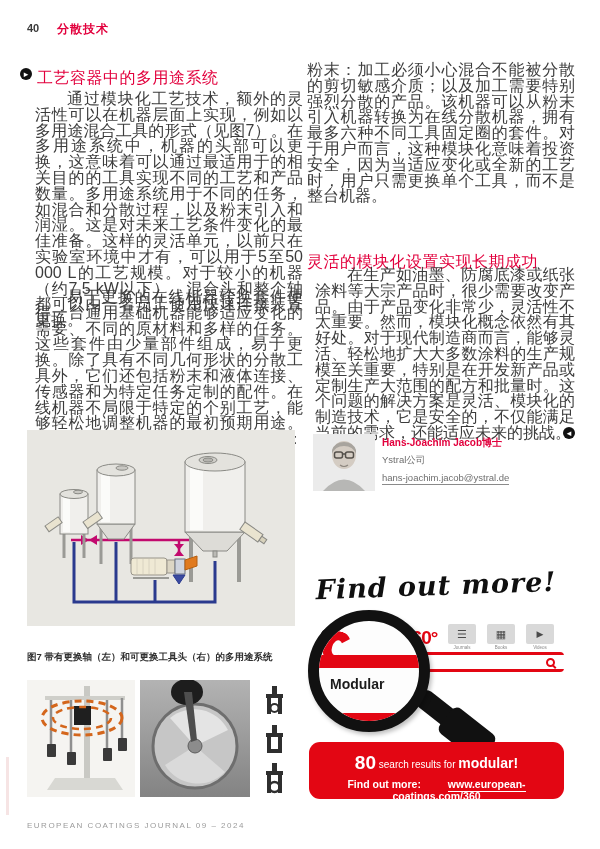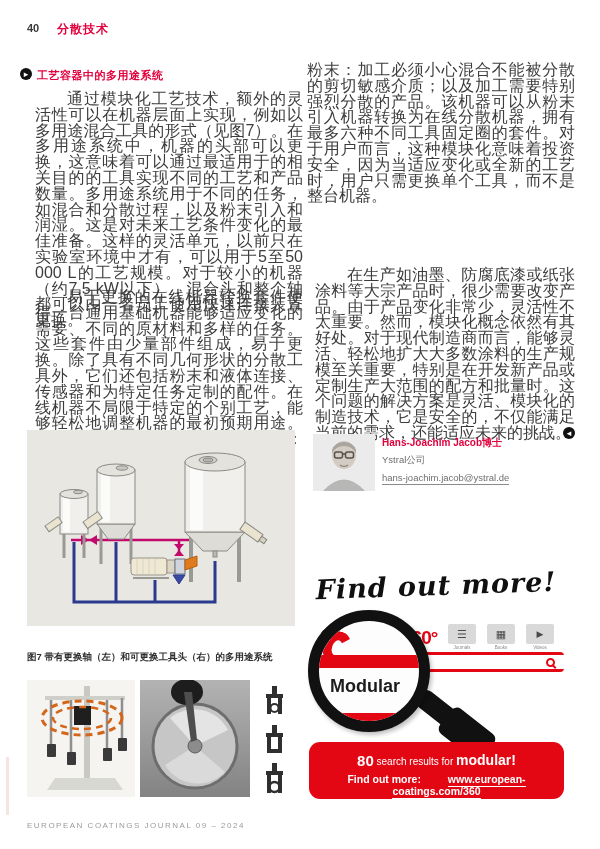--- a/index.html
+++ b/index.html
@@ -10,21 +10,21 @@
   }
   .abs { position:absolute; }
 
   
   .page-num { left:27px; top:22px; font-size:11px; font-weight:bold; color:#3a3a3a; }
   .section-title { left:57px; top:21px; font-size:12px; font-weight:bold; color:#e2003d; letter-spacing:1px; }
 
   
   .body-text { font-size:16px; line-height:15.8px; text-align:justify; color:#3c3c3c; }
   .indent { text-indent:2em;margin-left:8px; }
-  .sec-head { font-size:11px; font-weight:bold; color:#e2003d; letter-spacing:0.5px;text-align:right; }
+  .sec-head { font-size:16px; font-weight:normal; color:#e2003d; letter-spacing:0.5px;text-align:right; }
   .caption { font-size:9.5px; font-weight:bold; color:#2f2f2f; line-height:13px; }
 
   .marker {
     width:12px; height:12px; border-radius:50%; background:#111; color:#fff;
     display:flex; align-items:center; justify-content:center;
     font-size:9px; line-height:12px;
   }
 
   
   .author-name { font-size:10px; font-weight:bold; color:#e2003d; }
@@ -45,28 +45,28 @@
   .btn-label { font-size:4.5px; color:#8a8a8a; margin-top:1px; }
   .search-bar { position:absolute; left:92px; top:50px; width:166px; height:20px; background:#e30613; border-radius:4px; display:flex; align-items:center; padding:3px; }
   .search-field { flex:1; height:14px; background:#fff; border-radius:2px; }
   .mini-mag { position:relative; width:9px; height:9px; border:2px solid #e30613; border-radius:50%; margin:0 6px 0 -20px; background:#fff; }
   .mini-mag::after { content:''; position:absolute; width:2px; height:5px; background:#e30613; transform:rotate(-45deg); bottom:-4px; right:-2px; }
 
   .lens { position:absolute; left:2px; top:8px; width:122px; height:122px; border-radius:50%;
           border:11px solid #111; background:#fdfdfd; box-shadow:2px 3px 4px rgba(0,0,0,0.25); }
   .lens-inner { position:absolute; inset:0; border-radius:50%; overflow:hidden; }
   .lens-stripe { position:absolute; left:-5px; right:-5px; height:13px; background:#e30613; }
-  .lens-term { position:absolute; left:11px; top:55px; font-size:18px; font-weight:bold; color:#1c1c1c; }
+  .lens-term { position:absolute; left:11px; top:55px; font-size:14px; font-weight:bold; color:#1c1c1c; }
   .logo-c { position:absolute; left:4px; top:10px; width:28px; height:34px; border:9px solid #e30613; border-right-color:transparent; border-radius:50%; transform:rotate(18deg); }
   .handle1 { position:absolute; left:106px; top:100px; width:58px; height:20px; background:#111; border-radius:9px; transform:rotate(38deg); }
   .handle2 { position:absolute; left:134px; top:116px; width:54px; height:32px; background:#111; border-radius:7px; transform:rotate(38deg); }
 
   .ad-box { left:309px; top:742px; width:255px; height:57px; background:#e30613; border-radius:11px; color:#fff; text-align:center; padding-top:10px; }
   .ad-box .l1 { font-size:10px; }
-  .ad-box .l1 .big { font-size:15px; font-weight:bold; vertical-align:-1px; }
+  .ad-box .l1 .big { font-size:19px; font-weight:bold; vertical-align:-1px; }
   .ad-box .l1 .term { font-size:14px; font-weight:bold; }
   .ad-box .l2 { font-size:10.5px; font-weight:bold; margin-top:4px; }
   .ad-box .l2 .url { border-bottom:1.5px solid #fff; padding-bottom:1px;margin-left:24px; }
 
   .footer { left:27px; top:821px; font-size:8px; letter-spacing:1.5px; color:#9b9b9b; }
 
   .page-mark { left:6px; top:757px; width:3px; height:58px; background:#f6e4e4; }
 </style>
 </head>
 <body>
@@ -222,20 +222,21 @@
           <circle cx="8.5" cy="24" r="5" fill="none" stroke="#2f2f2f" stroke-width="2.5"></circle>
         </g>
       </g>
     </svg>
   </div>
 
   <div class="abs" style="left:307px; top:62px; width:268px;">
     <p class="body-text">粉末：加工必须小心混合不能被分散的剪切敏感介质；以及加工需要特别强烈分散的产品。该机器可以从粉末引入机器转换为在线分散机器，拥有最多六种不同工具固定圈的套件。对于用户而言，这种模块化意味着投资安全，因为当适应变化或全新的工艺时，用户只需更换单个工具，而不是整台机器。</p>
   </div>
 
+  <div class="abs sec-head" style="left:307px; top:252px;">灵活的模块化设置实现长期成功</div>
   <div class="abs" style="left:307px; top:267px; width:268px;">
     <p class="body-text indent">在生产如油墨、防腐底漆或纸张涂料等大宗产品时，很少需要改变产品。由于产品变化非常少，灵活性不太重要。然而，模块化概念依然有其好处。对于现代制造商而言，能够灵活、轻松地扩大大多数涂料的生产规模至关重要，特别是在开发新产品或定制生产大范围的配方和批量时。这个问题的解决方案是灵活、模块化的制造技术，它是安全的，不仅能满足当前的需求，还能适应未来的挑战。</p>
     <span class="marker" style="position:absolute; right:0; bottom:2px;">◂</span>
   </div>
 
   <div class="abs" style="left:313px; top:434px; width:262px; display:flex; gap:7px;">
     <svg width="62" height="57" viewBox="0 0 62 57">
       <rect width="62" height="57" fill="#ebebeb"></rect>
       <path d="M10,57 Q31,34 52,57 Z" fill="#b7b7b5"></path>
       <ellipse cx="31" cy="21" rx="12" ry="14" fill="#d4ccc3"></ellipse>

